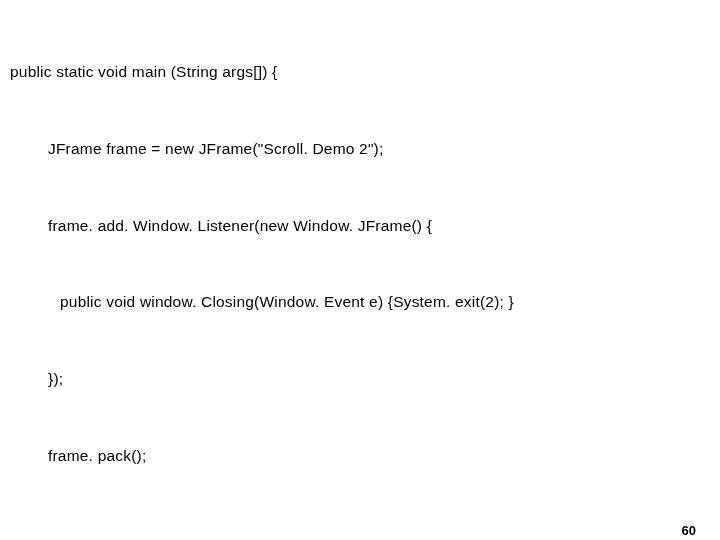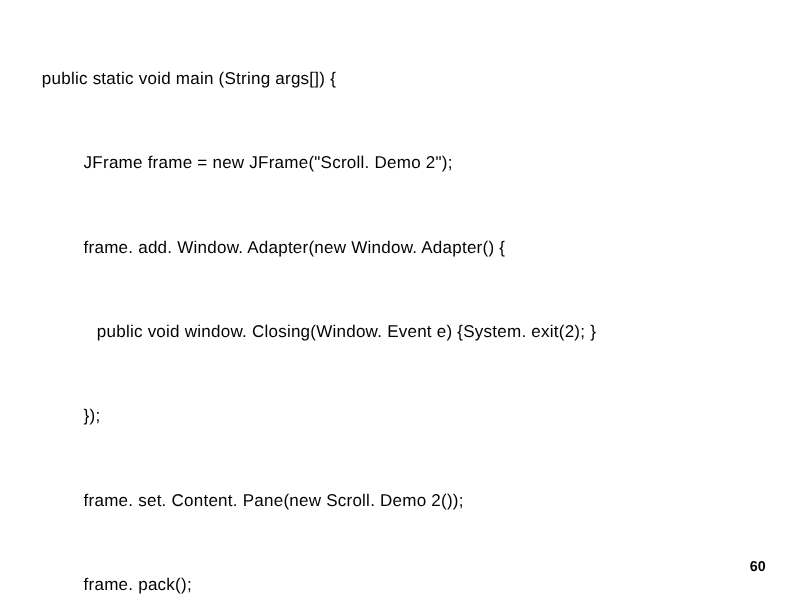--- a/index.html
+++ b/index.html
@@ -11,40 +11,39 @@
       position: relative;
       padding: 8px 10px;
     }
     .code-block {
       font-size: 15.5px;
       line-height: 1.65;
       color: #000000;
       white-space: pre;
       letter-spacing: 0.2px;
     }
-    .code-line { display: block; margin-left: 28px; }
+    .code-line { display: block; }
     .indent-1 { padding-left: 38px; }
     .indent-2 { padding-left: 50px; }
     .page-number {
       position: absolute;
-      bottom: 18px;
+      bottom: 2px;
       right: 24px;
       font-size: 13px;
       font-weight: bold;
       color: #000000;
     }
   </style>
 </head>
 <body>
 
 <div class="code-block">
   <span class="code-line">public static void main (String args[]) {</span>
   <span class="code-line indent-1">JFrame frame = new JFrame("Scroll. Demo 2");</span>
-  <span class="code-line indent-1">frame. add. Window. Adapter(new Window. Adapter() {</span>
+  <span class="code-line indent-1">frame. add. Window. Listener(new Window. JFrame() {</span>
   <span class="code-line indent-2">public void window. Closing(Window. Event e) {System. exit(2); }</span>
   <span class="code-line indent-1">});</span>
-  <span class="code-line indent-1">frame. set. Content. Pane(new Scroll. Demo 2());</span>
   <span class="code-line indent-1">frame. pack();</span>
   
   
 </div>
 
 <div class="page-number">60</div>
 
 </body></html>

